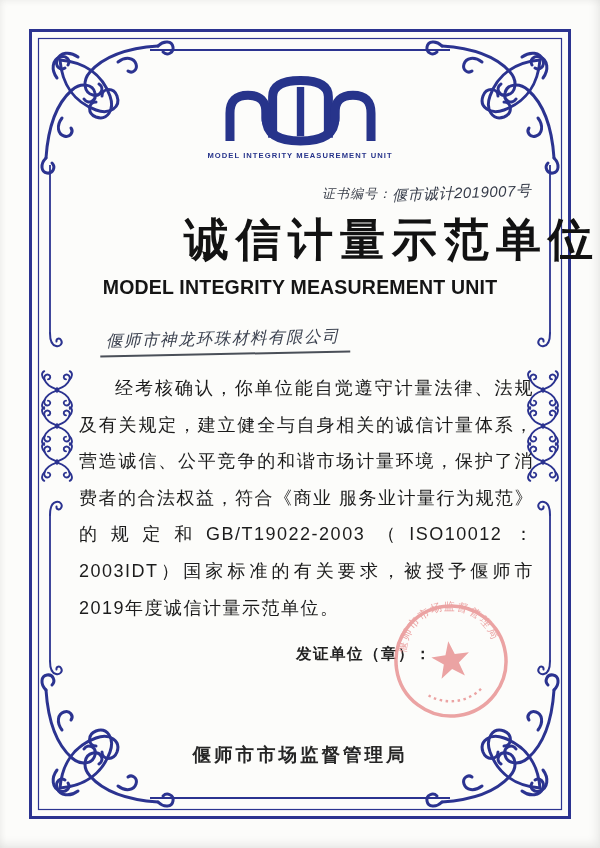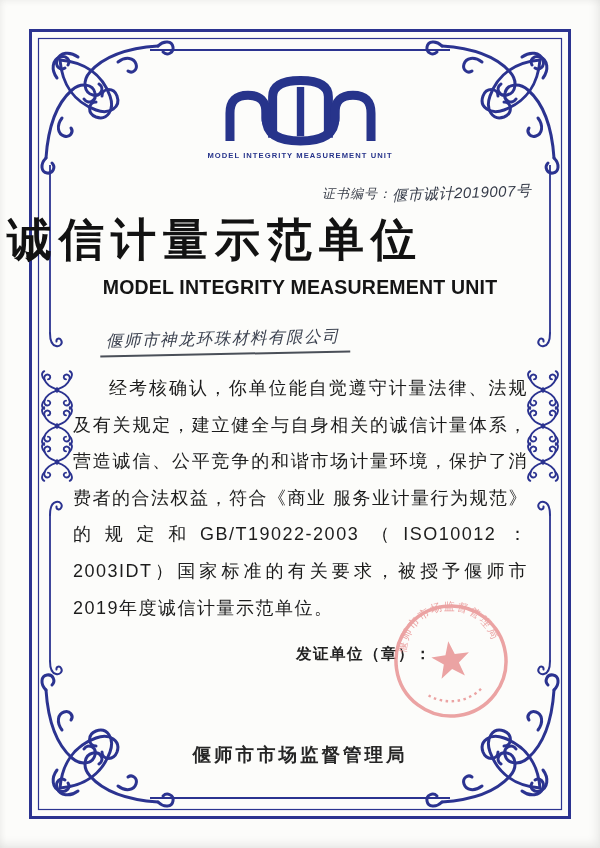--- a/index.html
+++ b/index.html
@@ -17,37 +17,37 @@
     display:block;margin-top:1px;color:#27348b;font-weight:bold;
     font-size:7.6px;letter-spacing:.14em;
   }
 
   .certno{top:184px;left:322px;width:225px;white-space:nowrap;color:#3a3f4a;}
   .certno-label{font-size:13px;font-style:italic;letter-spacing:1px;}
   .certno-value{font-size:15px;font-style:italic;display:inline-block;
     transform:rotate(-2deg);letter-spacing:.5px;color:#353b49;}
 
   .title-cn{
-    top:210px;left:0;right:0;text-align:left;margin:0;
+    top:210px;left:0;right:0;text-align:right;margin:0;
     font-family:"Liberation Serif","DejaVu Serif",serif;
     font-size:45px;font-weight:bold;color:#121212;letter-spacing:7px;text-indent:7px;
   }
   .title-en{
     top:276px;left:0;right:0;text-align:center;
     font-size:19.5px;font-weight:bold;color:#151515;letter-spacing:.2px;
   }
 
   .company{
     top:328px;left:100px;font-size:16.5px;font-style:italic;color:#3c4250;
     border-bottom:2px solid #4a4f58;padding:0 10px 3px 6px;letter-spacing:1.5px;
     transform:rotate(-1.2deg);white-space:nowrap;
   }
 
   .body-text{
-    top:370px;left:73px;width:455px;margin:0;
+    top:370px;left:79px;width:455px;margin:0;
     font-size:18px;line-height:36.6px;color:#1c1c1c;
     text-align:justify;text-indent:2em;letter-spacing:1.5px;font-weight:500;
   }
 
   .issuer{top:644px;left:296px;font-size:15.5px;font-weight:600;
     color:#222;letter-spacing:1.5px;}
 
   .seal{top:596px;left:386px;width:130px;height:130px;opacity:.82;
     transform:rotate(-8deg);}
 

